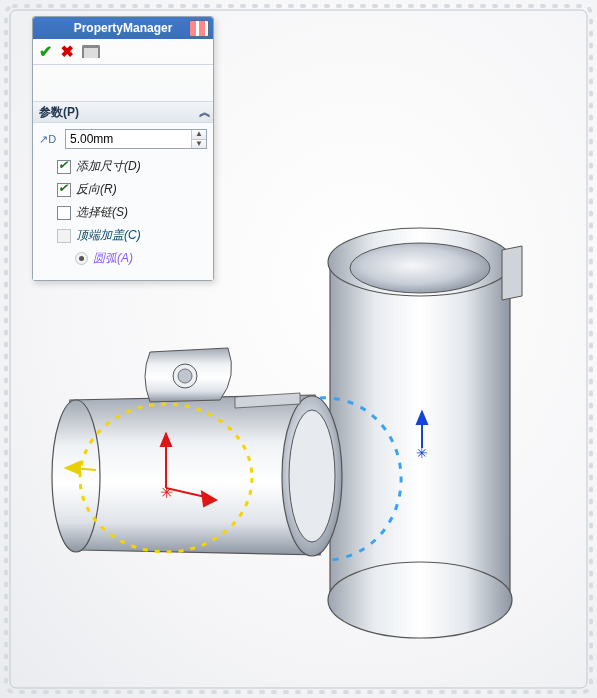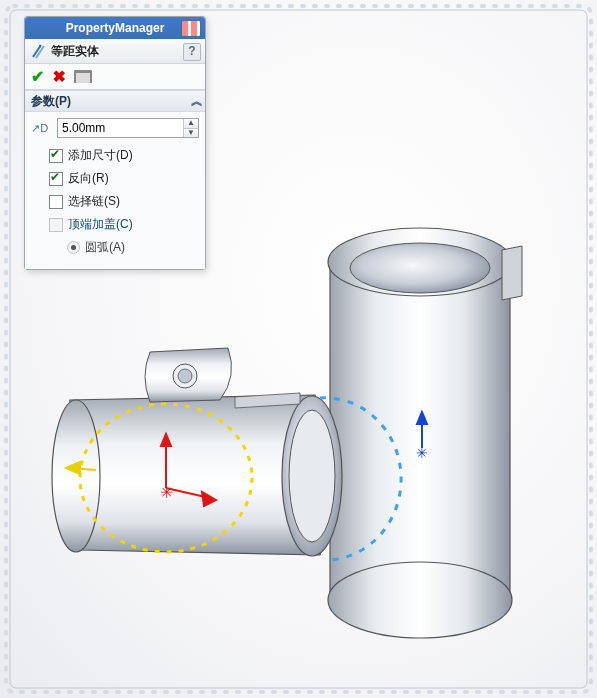--- a/index.html
+++ b/index.html
@@ -22,21 +22,21 @@
   .stamp-border {
     position: absolute;
     left: 4px; top: 4px;
     width: 589px; height: 690px;
     pointer-events: none;
   }
 
   
   .pm-panel {
     position: absolute;
-    left: 24px;
+    left: 32px;
     top: 16px;
     width: 180px;
     background: linear-gradient(#fdfdfd, #f1f3f6);
     border: 1px solid #9aa6b2;
     box-shadow: 2px 3px 6px rgba(0,0,0,0.15);
     border-radius: 3px;
   }
   .pm-title {
     display: flex;
     align-items: center;
@@ -120,20 +120,21 @@
     align-items: center;
     justify-content: space-between;
     height: 20px;
     padding: 0 6px;
     background: linear-gradient(#f2f5f9, #e2e7ee);
     font-weight: bold;
     color: #22364f;
     border-top: 1px solid #d4dae2;
     border-bottom: 1px solid #d4dae2;
     cursor: pointer;
+    margin-top: 36px;
   }
   .chevrons {
     font-size: 12px;
     color: #55698a;
     letter-spacing: -4px;
   }
 
   .section-body {
     padding: 6px 6px 10px 6px;
     background: #fafbfc;
@@ -177,20 +178,21 @@
     background: linear-gradient(#fff,#e6e9ee);
     cursor: pointer;
   }
   .spinner div:first-child { border-bottom: 1px solid #c0c7d0; }
 
   .check-row {
     display: flex;
     align-items: center;
     padding: 3px 0 3px 18px;
     color: #222;
+    font-style: italic;
   }
   .check-row .box {
     width: 12px; height: 12px;
     border: 1px solid #7d8690;
     margin-right: 5px;
     background: #fff;
     position: relative;
     flex-shrink: 0;
   }
   .check-row .box.checked::after {
@@ -213,21 +215,21 @@
     flex-shrink: 0;
   }
   .radio-row .radio.selected::after {
     content: "";
     position: absolute;
     left: 3px; top: 3px;
     width: 5px; height: 5px;
     background: #555;
     border-radius: 50%;
   }
-  .radio-row.disabled { color: #404040; }
+  .radio-row.disabled { color: #8b5cf6; }
   .radio-row.disabled .radio { border-color: #c0c5cc; background:#f2f3f5;}
 </style>
 </head>
 <body>
 
 <div class="canvas-area">
 
   <svg class="stamp-border" viewBox="0 0 589 690">
     <rect x="2" y="2" width="585" height="686" rx="8" ry="8" fill="none" stroke="#d6dbe1" stroke-width="4" stroke-dasharray="2,10" stroke-linecap="round"></rect>
     <rect x="6" y="6" width="577" height="678" rx="6" ry="6" fill="none" stroke="#bfc7cf" stroke-width="1"></rect>
@@ -301,29 +303,20 @@
       <text x="416" y="458" font-size="14" fill="#1445d8" stroke="none">✳</text>
     </g>
   </svg>
 
   <div class="pm-panel">
     <div class="pm-title">
       <span>PropertyManager</span>
       <div class="pm-title-icons"></div>
     </div>
 
-    <div class="feature-header">
-      <svg class="feature-icon" viewBox="0 0 16 16">
-        <path d="M2 14 L10 2" stroke="#2c73c8" stroke-width="2" fill="none"></path>
-        <path d="M5 15 L13 3" stroke="#7aa8e0" stroke-width="2" fill="none"></path>
-        <polygon points="10,2 8,2 10,5" fill="#2c73c8"></polygon>
-      </svg>
-      <span class="feature-title">等距实体</span>
-      <div class="help-btn">?</div>
-    </div>
 
     <div class="confirm-row">
       <span class="ok">✔</span>
       <span class="cancel">✖</span>
       <span class="pin"></span>
     </div>
 
     <div class="section-header">
       <span>参数(P)</span>
       <span class="chevrons">︽</span>

